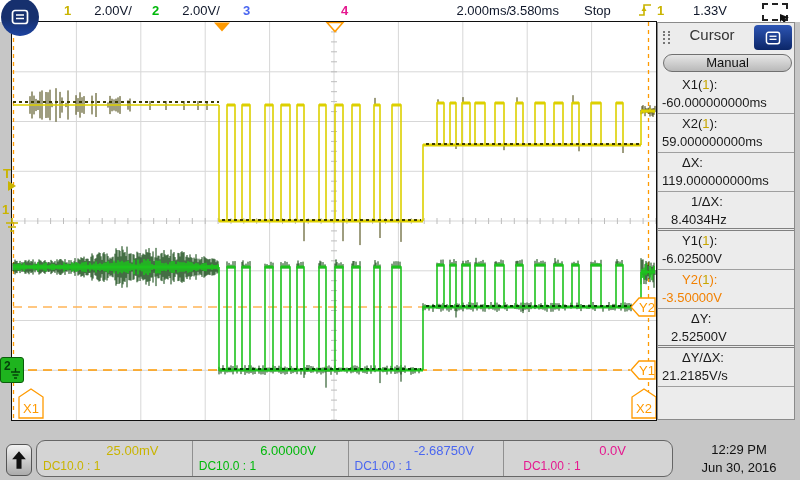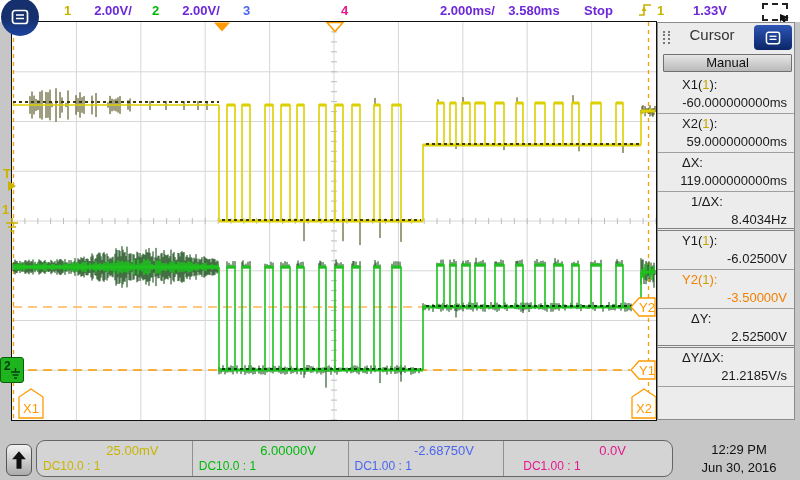--- a/index.html
+++ b/index.html
@@ -2,21 +2,21 @@
 <html><head>
 <meta charset="utf-8">
 <style>
   html,body{margin:0;padding:0;}
   body{width:800px;height:480px;overflow:hidden;background:#c6c6c6;
        font-family:"Liberation Sans", sans-serif;}
   .screen{position:relative;width:800px;height:480px;background:#c6c6c6;}
 
   
   .topbar{position:absolute;left:0;top:0;width:800px;height:22px;background:#fff;}
-  .tb{position:absolute;top:3px;font-size:13px;color:#6d28d9;white-space:nowrap;font-weight:bold;}
+  .tb{position:absolute;top:3px;font-size:13px;color:#0f172a;white-space:nowrap;}
   .cnum{font-weight:bold;}
   .c1{color:#c9b400}.c2{color:#00b80a}.c3{color:#4a66f0}.c4{color:#e5188f}
   .logo{position:absolute;left:1px;top:-2px;width:38px;height:38px;border-radius:50%;
         background:linear-gradient(#16306e 55%,#1d43a0);z-index:6;display:flex;align-items:center;justify-content:center;}
   .selicon{position:absolute;left:762px;top:3px;width:22px;height:14px;border:2px dashed #222;}
   .selicon svg{position:absolute;right:-5px;bottom:-6px;}
 
   
   .grat{position:absolute;left:11px;top:21px;width:644px;height:398px;background:#fff;border:1px solid #101010;}
   .curlab{fill:#ffffff;stroke:#ff9a00;stroke-width:1.3;}
@@ -36,27 +36,27 @@
 
   
   .sidebar{position:absolute;left:657px;top:22px;width:138px;height:398px;background:#ececec;
            border:1px solid #8a8a8a;box-sizing:border-box;}
   .sb-title{position:absolute;left:8px;top:3px;width:92px;text-align:center;font-size:15px;color:#333;}
   .grip{position:absolute;top:8px;width:3px;height:13px;border-left:2px dotted #777;border-right:2px dotted #777;}
   .grip.g1{left:5px}.grip.g2{left:97px}
   .sb-menu{position:absolute;right:2px;top:2px;width:38px;height:25px;border-radius:4px;
            background:linear-gradient(#2d55b4,#0b2668);display:flex;align-items:center;justify-content:center;}
   .sb-manual{position:absolute;left:5px;top:31px;width:129px;height:18px;box-sizing:border-box;
-             background:linear-gradient(#e6e6e6,#b9b9b9);border:1px solid #707070;border-radius:1px;
+             background:linear-gradient(#e6e6e6,#b9b9b9);border:1px solid #707070;border-radius:9px;
              font-size:13px;color:#111;text-align:center;line-height:16px;}
   .sb-rows{position:absolute;left:0;top:52px;right:0;}
   .srow{height:39px;box-sizing:border-box;padding:2px 4px 0;border-bottom:1px solid #9f9f9f;}
   .srow.dbl{border-bottom:3px double #808080;padding-left:13px;}
   .slabel{font-size:13px;color:#1a1a1a;line-height:15px;margin-left:20px;}
-  .svalue{font-size:13px;color:#1a1a1a;text-align:right;padding-right:3px;margin-top:3px;}
+  .svalue{font-size:13px;color:#1a1a1a;text-align:left;padding-right:3px;margin-top:3px;}
   .chnum{color:#c7a500;}
   .accent .slabel,.accent .svalue{color:#f28000;}
   .accent .chnum{color:#c7a500;}
 
   
   .btn-up{position:absolute;left:6px;top:444px;width:26px;height:32px;box-sizing:border-box;
           border:1px solid #555;border-radius:6px;background:linear-gradient(#f2f2f2,#ababab);
           display:flex;align-items:center;justify-content:center;}
   .chpanel{position:absolute;left:36px;top:440px;width:637px;height:37px;box-sizing:border-box;
            background:#d4d4d4;border:1px solid #666;border-radius:9px;display:flex;overflow:hidden;}
@@ -73,21 +73,21 @@
 
 <div class="screen">
 
   <div class="topbar">
     <span class="tb cnum c1" style="left:64px">1</span>
     <span class="tb" style="left:84px;width:58px;text-align:center">2.00V/</span>
     <span class="tb cnum c2" style="left:152px">2</span>
     <span class="tb" style="left:172px;width:58px;text-align:center">2.00V/</span>
     <span class="tb cnum c3" style="left:243px">3</span>
     <span class="tb cnum c4" style="left:341px">4</span>
-    <span class="tb" style="left:425px;width:85px;text-align:center">2.000ms/</span>
+    <span class="tb" style="left:425px;width:85px;text-align:right">2.000ms/</span>
     <span class="tb" style="left:506px;width:56px;text-align:center">3.580ms</span>
     <span class="tb" style="left:584px;width:40px;">Stop</span>
     <span class="tb" style="left:638px;top:2px">
       <svg width="14" height="16" viewBox="0 0 14 16">
         <path d="M1 13 H6 V3 H13" stroke="#c9b400" stroke-width="1.6" fill="none"></path>
         <polygon points="3.5,9 8.5,9 6,4.5" fill="#c9b400"></polygon>
       </svg>
     </span>
     <span class="tb cnum c1" style="left:657px">1</span>
     <span class="tb" style="left:684px;width:52px;text-align:center">1.33V</span>

